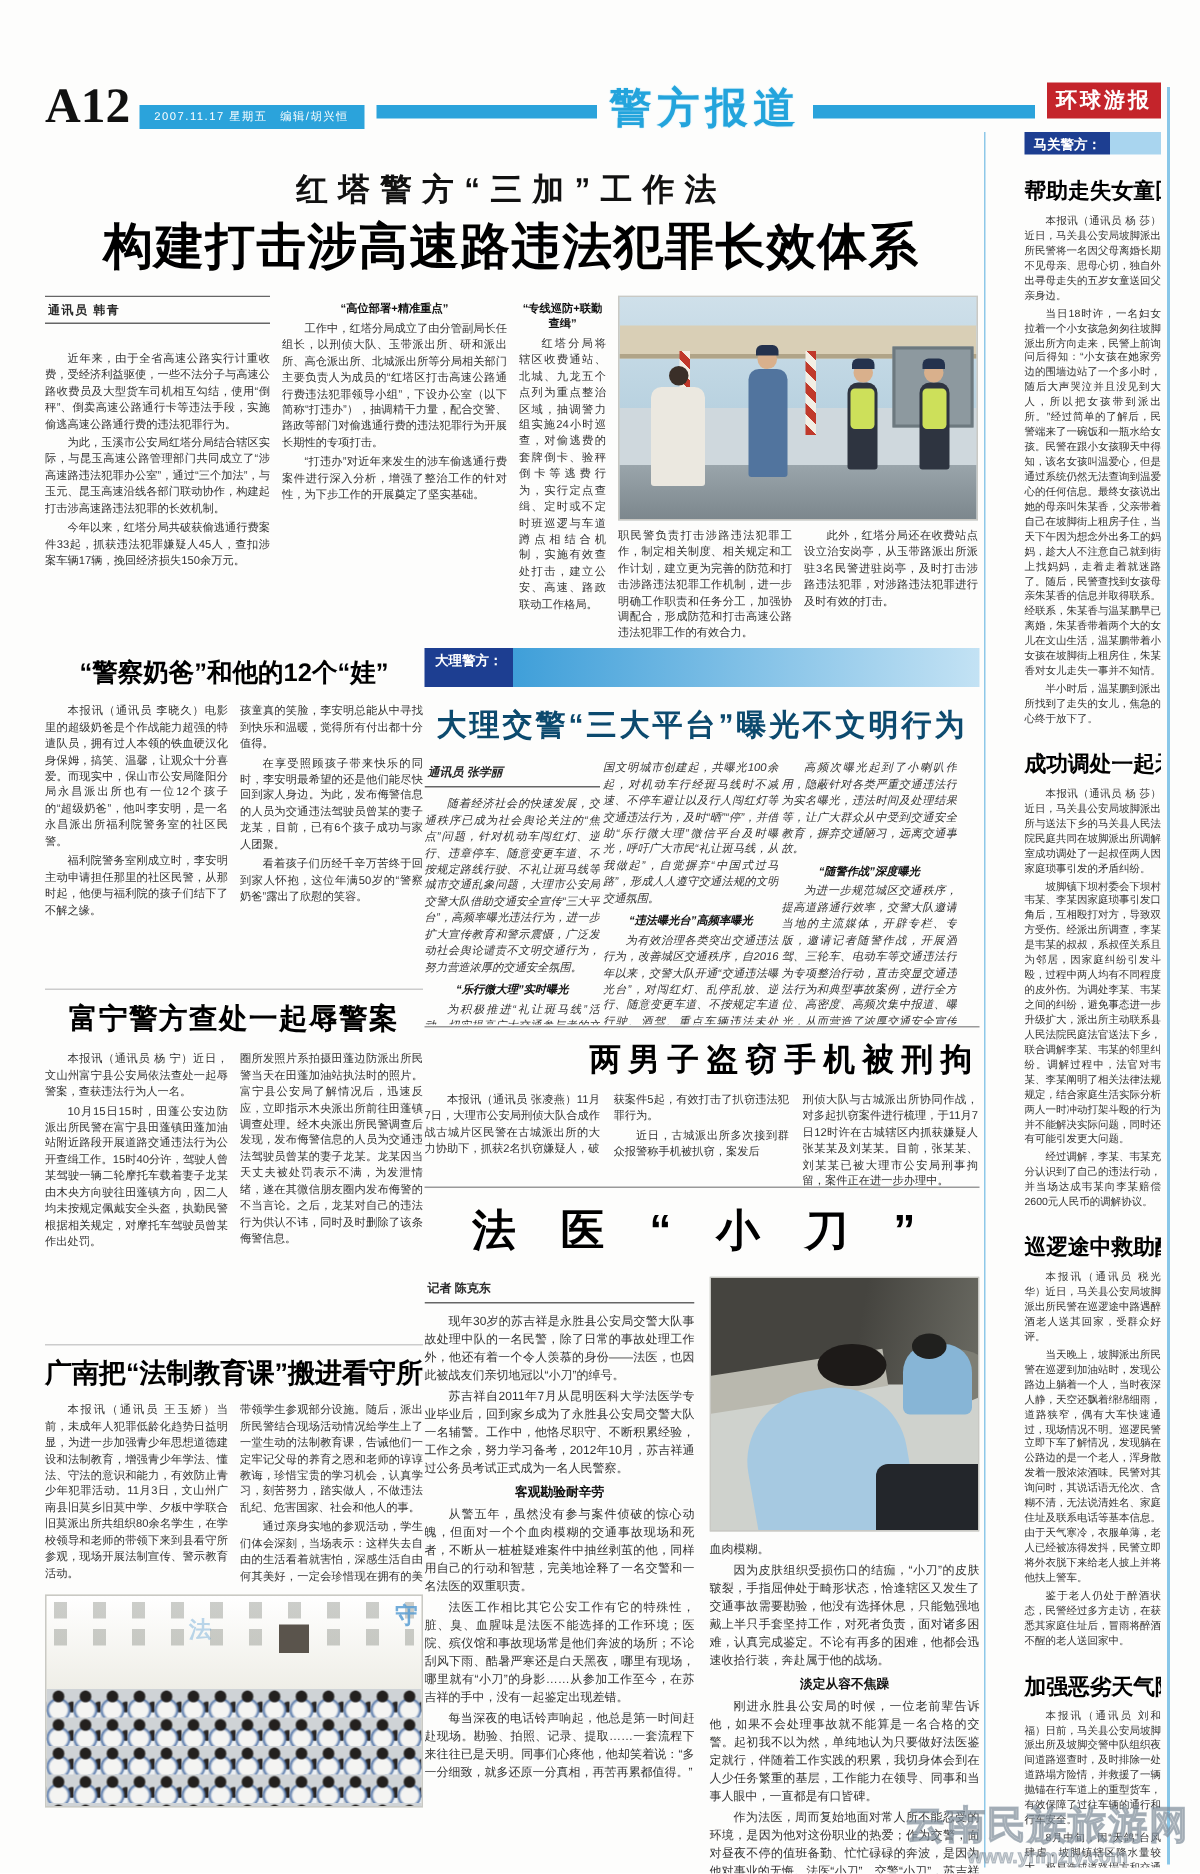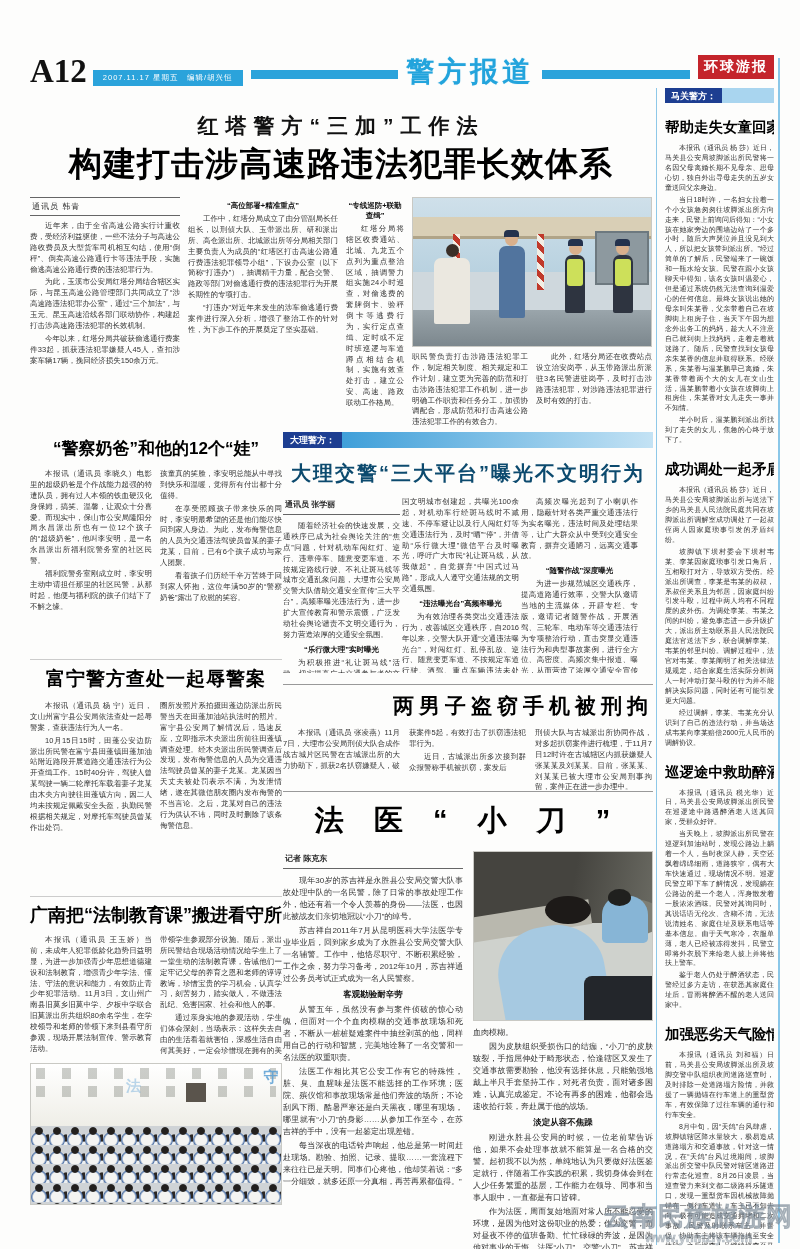--- a/index.html
+++ b/index.html
@@ -16,61 +16,61 @@
   
   .p{font-size:7.5px;line-height:1.45;text-align:justify;text-indent:2em;margin:0 0 2px 0;color:#333;}
   .p.noind{text-indent:0;}
   .subhead{font-size:7.5px;font-weight:700;text-align:center;margin:4px 0 3px 0;color:#111;}
   .cols{display:flex;overflow:hidden;}
   .col{overflow:hidden;}
   
   .main-art{position:absolute;left:30px;top:112px;width:622px;}
   .kicker{font-size:21px;font-weight:700;letter-spacing:7px;text-align:center;color:#111;}
   .headline-xl{font-size:33px;font-weight:900;letter-spacing:1px;text-align:center;color:#000;margin-top:2px;white-space:nowrap;}
-  .byline{font-size:8px;font-weight:400;border-top:1px solid #666;border-bottom:1px solid #666;padding:3px 2px;margin-bottom:5px;letter-spacing:1px;}
+  .byline{font-size:8px;font-weight:700;border-top:1px solid #666;border-bottom:1px solid #666;padding:3px 2px;margin-bottom:18px;letter-spacing:1px;}
   .main-cols{gap:8px;height:238px;margin-top:10px;}
   .mc1{width:150px;} .mc2{width:150px;} .mc3{width:58px;} .mc4{width:240px;}
   .photo-frame{border:1px solid #c9c9c4;background:#cfd8dd;position:relative;overflow:hidden;}
   .capcols{display:flex;gap:8px;margin-top:5px;height:78px;overflow:hidden;}
   .capcols .col{width:116px;}
   
   .sec-dad{position:absolute;left:30px;top:437px;width:252px;}
   .h2{font-size:17px;font-weight:900;text-align:center;color:#000;}
   .dad-cols{gap:8px;height:158px;margin-top:9px;}
   .dad-cols .col{width:122px;}
   .sec-funing{position:absolute;left:30px;top:659px;width:252px;border-top:1px solid #ccc;padding-top:6px;}
   .h2b{font-size:19px;font-weight:900;text-align:center;letter-spacing:1px;color:#000;}
   .fun-cols{gap:8px;height:178px;margin-top:9px;}
   .fun-cols .col{width:122px;}
   .sec-guangnan{position:absolute;left:30px;top:896px;width:252px;border-top:1px solid #ccc;padding-top:6px;}
   .h2c{font-size:18px;font-weight:900;text-align:center;color:#000;}
   .gn-cols{gap:8px;height:120px;margin-top:8px;}
   .gn-cols .col{width:122px;}
   
   .sec-dali{position:absolute;left:283px;top:432px;width:370px;}
-  .label-row{display:flex;align-items:stretch;height:16px;}
+  .label-row{display:flex;align-items:stretch;height:26px;}
   .label-box{background:#1d3e91;color:#fff;font-size:9px;font-weight:700;padding:2px 7px;white-space:nowrap;}
   .label-bar{flex:1;background:linear-gradient(90deg,#3f9fd9,#c3e2f4);}
   .h2d{font-size:20px;font-weight:900;text-align:center;letter-spacing:2px;margin-top:12px;color:#0c4a6e;}
-  .dali-cols{gap:2px;height:176px;margin-top:10px;}
+  .dali-cols{gap:2px;height:176px;margin-top:10px;font-style:italic;}
   .dali-cols .col{width:117px;}
   .byline2{font-size:8px;font-weight:700;border-bottom:1px solid #666;padding:2px 2px 4px 2px;margin-bottom:6px;}
   .sec-twomen{position:absolute;left:283px;top:684px;width:370px;border-top:1px solid #999;padding-top:7px;}
   .h2e{font-size:21px;font-weight:900;text-align:right;letter-spacing:5px;color:#000000;}
   .tm-cols{gap:9px;height:66px;margin-top:8px;}
   .tm-cols .col{width:117px;}
   .sec-forensic{position:absolute;left:283px;top:791px;width:370px;border-top:1px solid #999;padding-top:9px;}
   .h2f{font-size:29px;font-weight:900;text-align:center;letter-spacing:11px;color:#000;}
   .for-body{display:flex;gap:10px;margin-top:10px;height:412px;overflow:hidden;}
   .for-left{width:180px;overflow:hidden;}
   .for-right{width:180px;overflow:hidden;}
   .for-left .p,.for-right .p{font-size:8px;line-height:1.5;}
   .for-left .subhead,.for-right .subhead{font-size:8.5px;}
   
-  .sidebar{position:absolute;left:656px;top:88px;width:118px;height:1157px;border-left:1px solid #8ec8e8;padding-left:8px;overflow:hidden;box-sizing:border-box;}
+  .sidebar{position:absolute;left:656px;top:88px;width:118px;height:1157px;border-left:1px solid #8ec8e8;padding-left:26px;overflow:hidden;box-sizing:border-box;}
   .sb-label-row{display:flex;height:15px;}
   .sb-label{background:#1d3e91;color:#fff;font-size:9px;font-weight:700;padding:2px 6px;white-space:nowrap;}
   .sb-bar{flex:1;background:#a9d5ef;}
   .sb-h{font-size:14.5px;font-weight:900;text-align:center;color:#000;margin:15px 0 6px 0;white-space:nowrap;}
   .sb-art .p{font-size:7px;line-height:1.42;}
   
   .vline-right{position:absolute;left:778px;top:58px;width:2px;height:1185px;background:#8ac7e8;}
   .watermark{position:absolute;right:4px;bottom:4px;width:195px;text-align:center;
              font-weight:900;color:rgba(135,148,160,0.42);-webkit-text-stroke:0.6px rgba(120,135,150,0.5);
              line-height:1.1;pointer-events:none;}

